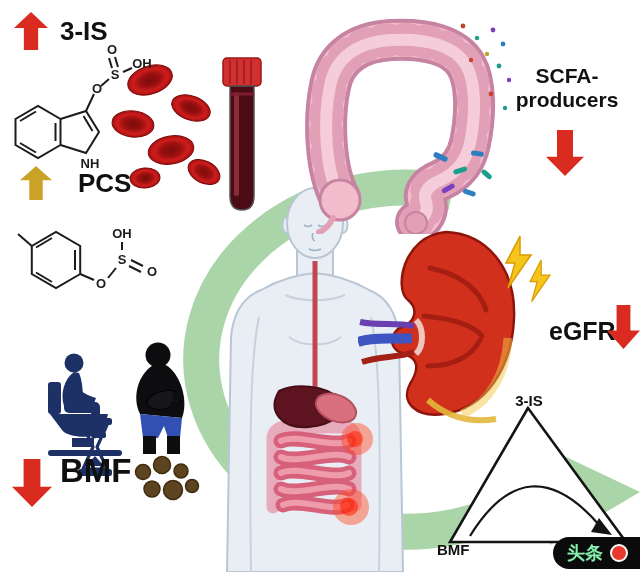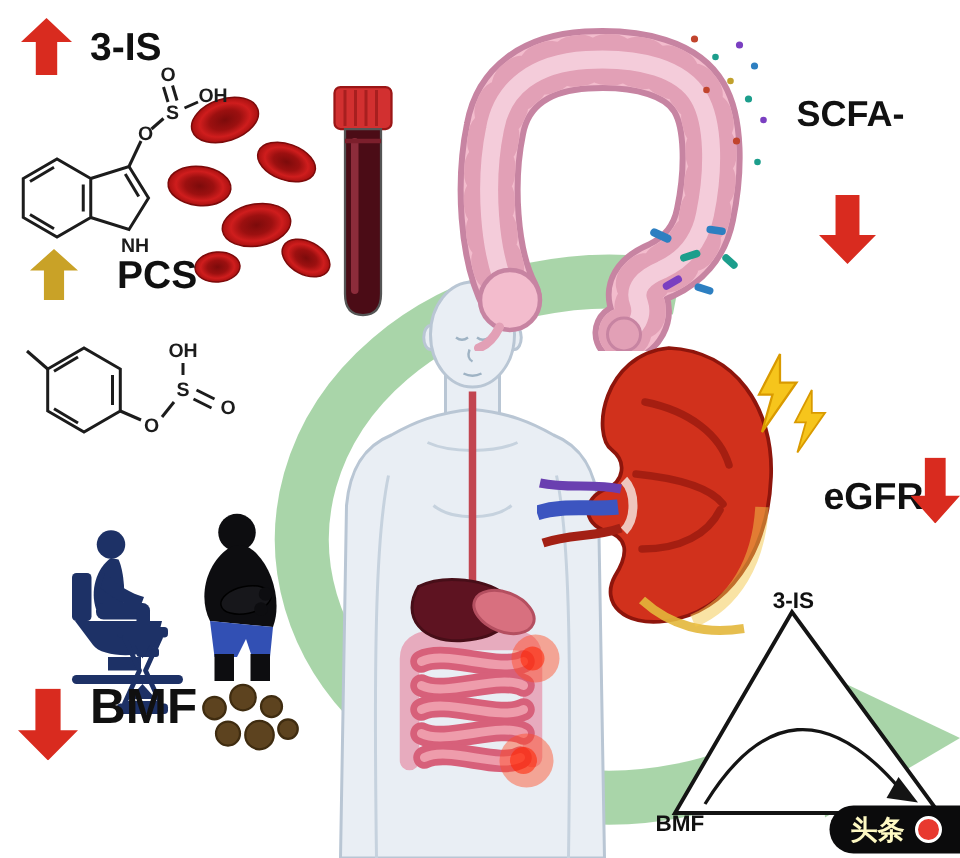--- a/index.html
+++ b/index.html
@@ -7,24 +7,24 @@
           font-family:"Liberation Sans",sans-serif;color:#111;}
   .abs{position:absolute;}
   .marker{position:absolute;display:flex;align-items:center;}
   .lbl{font-weight:700;color:#101010;}
   .arrow{display:inline-block;}
   .arrow-up{clip-path:polygon(50% 0,100% 42%,71% 42%,71% 100%,29% 100%,29% 42%,0 42%);}
   .arrow-down{clip-path:polygon(50% 100%,0 58%,29% 58%,29% 0,71% 0,71% 58%,100% 58%);}
   .red{background:#d92b1f;}
   .gold{background:#c9a227;}
   .scfa{position:absolute;left:500px;top:64px;width:134px;text-align:center;
-        font-size:24px;font-weight:700;line-height:1.12;}
+        font-size:21px;font-weight:700;line-height:1.12;}
   .tri-lbl{position:absolute;font-size:15px;font-weight:700;}
   .watermark{position:absolute;right:0;bottom:3px;display:flex;align-items:center;gap:7px;
-             background:#0b0b0c;color:#fef9c3;padding:4px 12px 4px 14px;
+             background:#0b0b0c;color:#86efac;padding:4px 12px 4px 14px;
              border-radius:17px 0 0 17px;font-size:18px;font-weight:700;}
   .tt-logo{width:14px;height:14px;border-radius:50%;background:#e8392f;border:2.5px solid #fff;}
   svg text{font-family:"Liberation Sans",sans-serif;}
   .chem-t{font-size:13px;font-weight:700;fill:#1c1c1c;}
 </style>
 </head>
 <body>
 
 <div class="canvas">
 
@@ -203,20 +203,21 @@
       <line x1="123" y1="70" x2="135" y2="76"></line>
     </g>
     <text class="chem-t" x="95" y="92" text-anchor="middle">O</text>
     <text class="chem-t" x="116" y="68" text-anchor="middle">S</text>
     <text class="chem-t" x="116" y="42" text-anchor="middle">OH</text>
     <text class="chem-t" x="146" y="80" text-anchor="middle">O</text>
   </svg>
 
   <div class="scfa">
     <div>SCFA-</div>
+    <div>producers</div>
   </div>
   <span class="abs arrow arrow-down red" style="left:546px;top:130px;width:38px;height:46px"></span>
 
   <div class="abs lbl" style="left:549px;top:317px;font-size:25px">eGFR</div>
   <span class="abs arrow arrow-down red" style="left:607px;top:305px;width:33px;height:44px"></span>
 
   <svg class="abs" style="left:46px;top:346px" width="84" height="118" viewBox="0 0 84 118">
     <g fill="#1d3166">
       <circle cx="28" cy="17" r="9.5"></circle>
       <path d="M28,26 C18,33 14,48 18,60 L36,60 C38,48 36,33 33,27 Z"></path>

